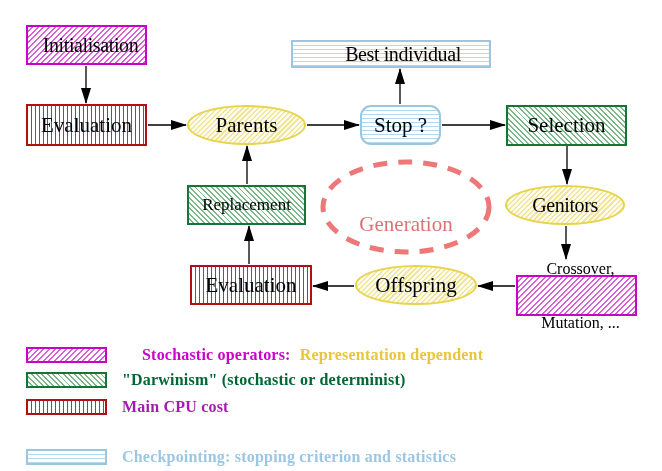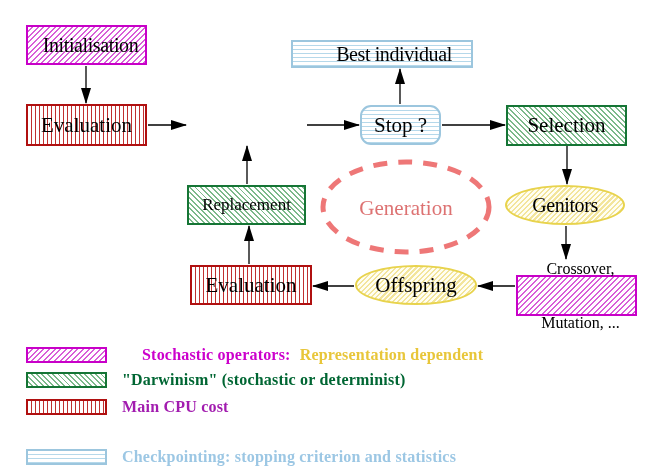--- a/index.html
+++ b/index.html
@@ -17,21 +17,21 @@
     background:repeating-linear-gradient(90deg,#ffffff 0px,#ffffff 2.8px,#c03030 2.8px,#c03030 4px);}
   .green-fill{border:2px solid #157535;
     background:repeating-linear-gradient(45deg,#ffffff 0px,#ffffff 2.4px,#7cb98a 2.4px,#7cb98a 3.8px);}
   .cyan-fill{border:2px solid #9cc6de;
     background:repeating-linear-gradient(180deg,#ffffff 0px,#ffffff 3px,#b5d8ea 3px,#b5d8ea 4px);}
   .yellow-ellipse{border:2px solid #e8d34d;border-radius:50%;
     background:repeating-linear-gradient(135deg,#fffef2 0px,#fffef2 2px,#f3e59c 2px,#f3e59c 3.6px);}
   .rounded{border-radius:11px;}
   svg.layer{position:absolute;left:0;top:0;}
   #generation-label{
-    position:absolute;left:326px;top:195px;width:160px;height:26px;line-height:26px;
+    position:absolute;left:326px;top:211px;width:160px;height:26px;line-height:26px;
     text-align:center;color:#dd7272;font-size:21px;white-space:nowrap;
   }
   .lrow{position:absolute;left:26px;display:flex;align-items:center;}
   .swatch{box-sizing:border-box;width:81px;height:16px;flex:0 0 81px;}
   .ltext{margin-left:15px;font-size:16px;font-weight:bold;white-space:nowrap;letter-spacing:0.2px;}
   .t-magenta{color:#cc00cc;}
   .t-gold{color:#e8c63a;margin-left:9px;}
   .t-green{color:#006633;}
   .t-red{color:#a21caf;}
   .t-cyan{color:#9cc7e4;}
@@ -64,22 +64,23 @@
       <line x1="354" y1="286" x2="313" y2="286" marker-end="url(#ah)"></line>
       <line x1="249" y1="264" x2="249" y2="226" marker-end="url(#ah)"></line>
       <line x1="247" y1="184" x2="247" y2="146" marker-end="url(#ah)"></line>
     </g>
   </svg>
 
   <div class="node magenta-fill fs20" style="left:26px;top:25px;width:121px;height:40px;">Initialisation</div>
 
   <div class="node red-fill fs21" style="left:26px;top:104px;width:121px;height:42px;">Evaluation</div>
 
+  <div class="node yellow-ellipse fs21" style="left:187px;top:105px;width:119px;height:40px;">Parents</div>
 
-  <div class="node cyan-fill fs20" style="left:291px;top:40px;width:182px;height:28px;padding-left:24px;">Best individual</div>
+  <div class="node cyan-fill fs20" style="left:291px;top:40px;width:200px;height:28px;padding-left:24px;">Best individual</div>
 
   <div class="node cyan-fill rounded fs21" style="left:360px;top:105px;width:81px;height:40px;">Stop ?</div>
 
   <div class="node green-fill fs21" style="left:506px;top:105px;width:121px;height:41px;">Selection</div>
 
   <div class="node yellow-ellipse fs20" style="left:505px;top:185px;width:120px;height:40px;">Genitors</div>
 
   <div class="node green-fill fs17" style="left:187px;top:185px;width:119px;height:40px;">Replacement</div>
 
   <div class="node magenta-fill two-line" style="left:516px;top:275px;width:121px;height:41px;gap:36px;">

